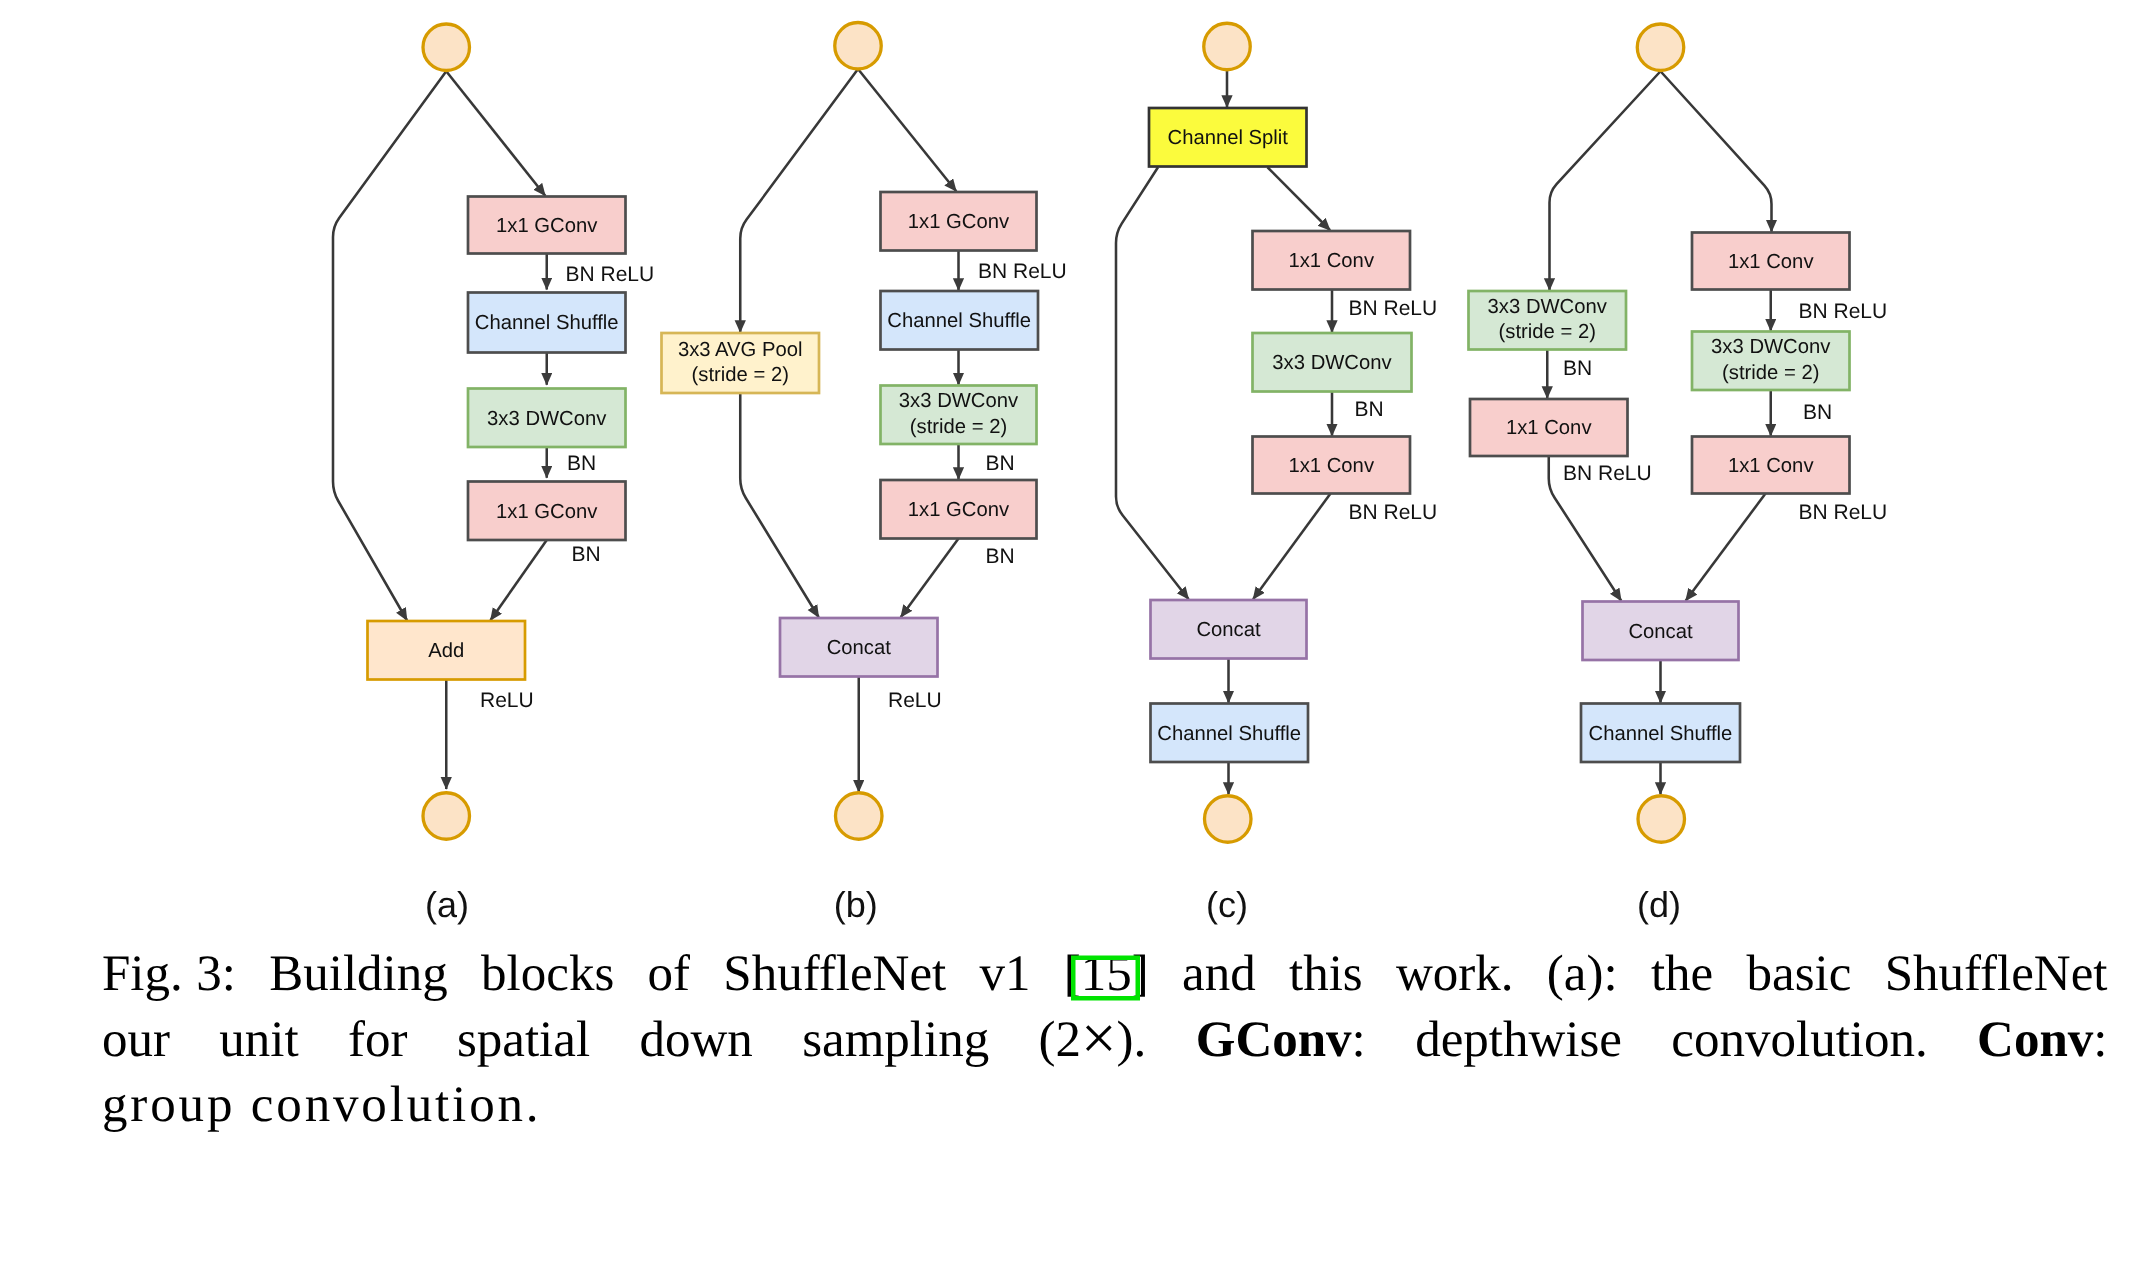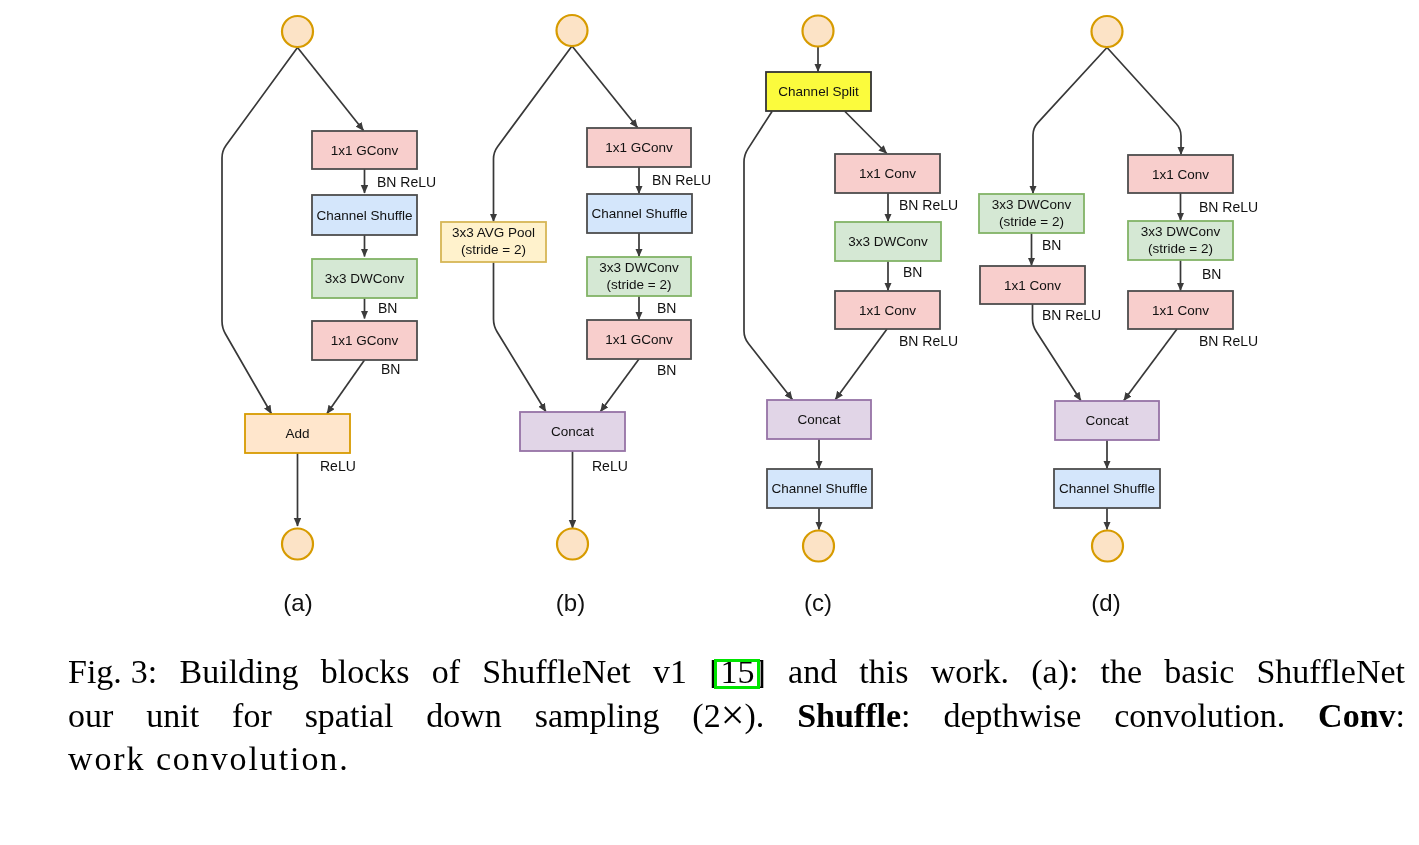--- a/index.html
+++ b/index.html
@@ -2,21 +2,21 @@
 <html><head>
 <meta charset="utf-8">
 <style>
 html,body{margin:0;padding:0;background:#ffffff;}
 #page{position:relative;width:1419px;height:845px;overflow:hidden;background:#fff;}
 svg{position:absolute;left:0;top:0;}
 text{font-family:"Liberation Sans",sans-serif;}
 .bt{font-size:13.5px;fill:#111111;}
 .lb{font-size:14px;fill:#111111;}
 .sub{font-family:"Liberation Serif",serif;font-size:24px;fill:#111111;}
-#cap{position:absolute;left:68px;top:651px;width:1337px;font-family:"Liberation Serif",serif;font-size:34px;line-height:42.8px;color:#000;}
+#cap{position:absolute;left:68px;top:629px;width:1337px;font-family:"Liberation Serif",serif;font-size:34px;line-height:42.8px;color:#000;}
 #cap .j{text-align:justify;text-align-last:justify;}
 #greenbox{position:absolute;border:3px solid #00e400;width:40px;height:24px;left:646px;top:8px;}
 </style>
 </head>
 <body>
 <div id="page">
 <svg width="1419" height="845" viewBox="0 0 1419 845">
 <defs>
 <marker id="ah" markerWidth="10" markerHeight="9" refX="8" refY="3.75" orient="auto" markerUnits="userSpaceOnUse">
 <path d="M0,0 L8.5,3.75 L0,7.5 z" fill="#3b3b3b"></path>
@@ -154,17 +154,17 @@
 
 <g text-anchor="middle" class="sub">
 <text x="298" y="611">(a)</text>
 <text x="570.5" y="611">(b)</text>
 <text x="818" y="611">(c)</text>
 <text x="1106" y="611">(d)</text>
 </g>
 </svg>
 <div id="cap">
 <div class="j">Fig.<span style="display:inline-block;width:9px"></span>3: Building blocks of ShuffleNet v1 [15] and this work. (a): the basic ShuffleNet</div>
-<div class="j">our unit for spatial down sampling (2<span style="font-size:42px;vertical-align:-2px">×</span>). <b>Shuffle</b>: depthwise convolution. <b>Conv</b>:</div>
-<div style="letter-spacing:1.9px">work convolution.</div>
+<div class="j">our unit for spatial down sampling (2<span style="font-size:42px;vertical-align:-2px">×</span>). <b>GConv</b>: depthwise convolution. <b>Conv</b>:</div>
+<div style="letter-spacing:1.9px">group convolution.</div>
 <div id="greenbox"></div>
 </div>
 </div>
 
 </body></html>

